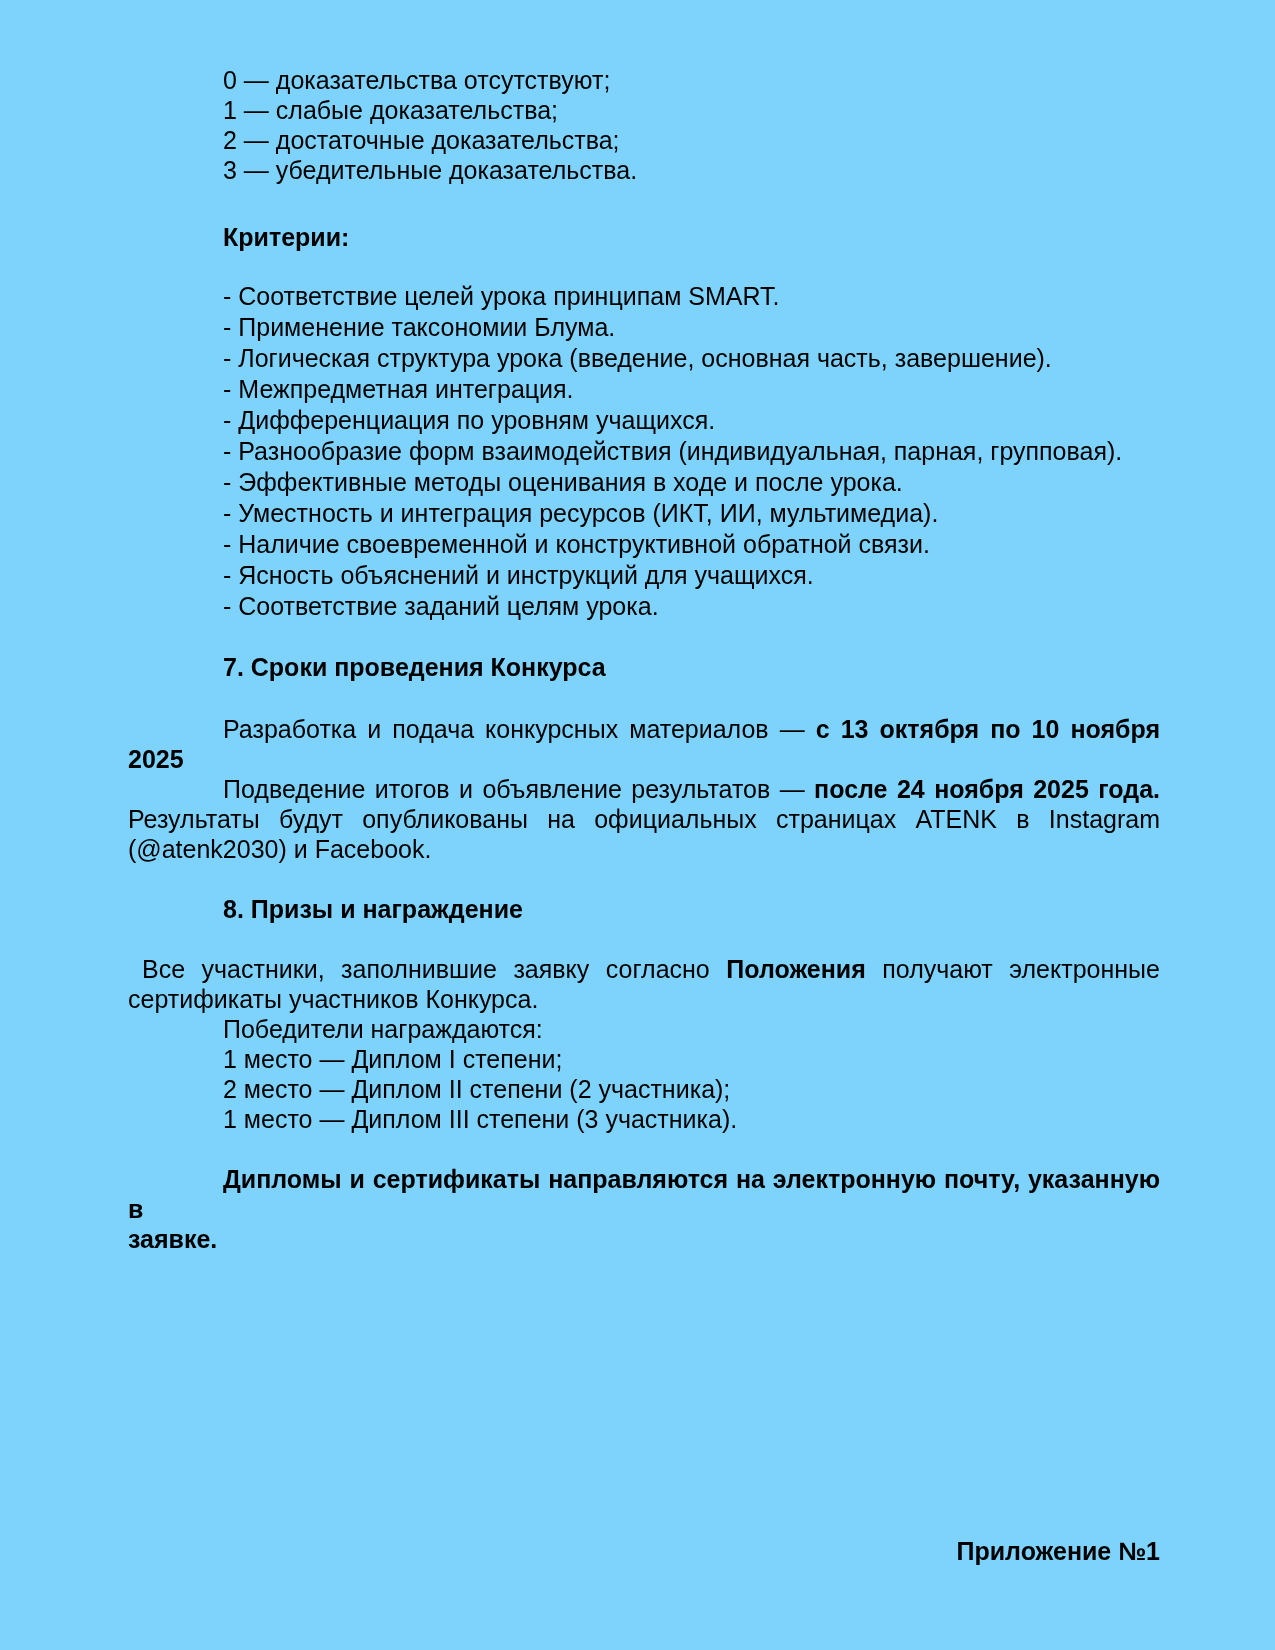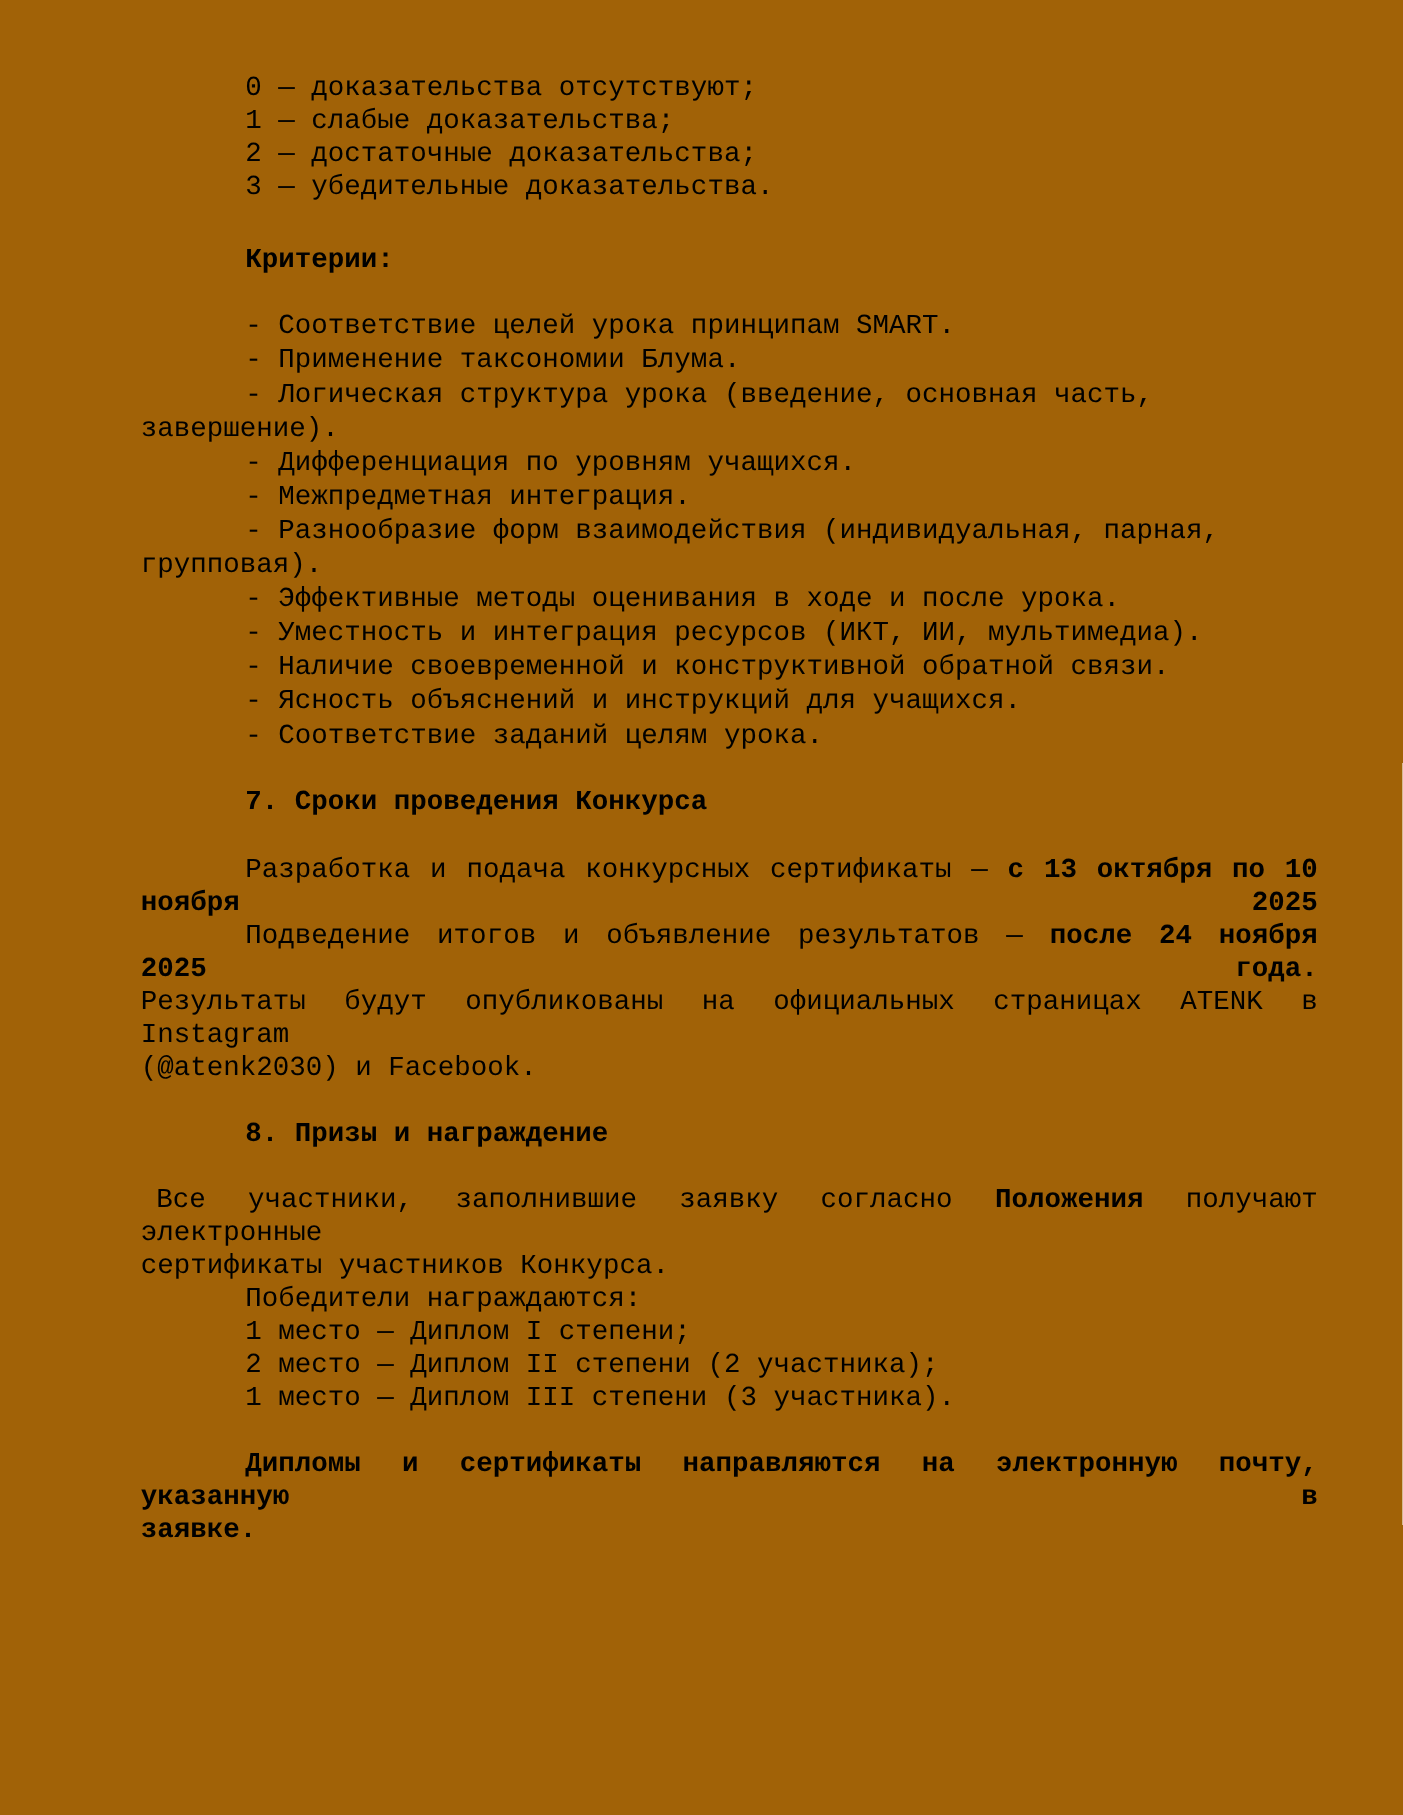--- a/index.html
+++ b/index.html
@@ -4,27 +4,27 @@
 <style>
   html, body {
     margin: 0;
     padding: 0;
     background: #ffffff;
   }
   .page {
     position: relative;
     width: 1275px;
     height: 1650px;
-    background: #a16207;
+    background: #7dd3fc;
     color: #000000;
-    font-family: Liberation Mono, monospace;
+    font-family: Liberation Sans, sans-serif;
     font-size: 25px;
     line-height: 30px;
     box-sizing: border-box;
-    padding: 65px 77px 0 128px;
+    padding: 65px 115px 0 128px;
     overflow: hidden;
   }
   .line {
     text-indent: 95px;
   }
   .crit-item {
     line-height: 31px;
     text-indent: 95px;
   }
   .heading {
@@ -69,34 +69,34 @@
     <div class="line">2 — достаточные доказательства;</div>
     <div class="line">3 — убедительные доказательства.</div>
   </div>
 
   <div class="heading mt-crit-head">Критерии:</div>
 
   <div class="mt-crit-list">
     <div class="crit-item">- Соответствие целей урока принципам SMART.</div>
     <div class="crit-item">- Применение таксономии Блума.</div>
     <div class="crit-item">- Логическая структура урока (введение, основная часть, завершение).</div>
+    <div class="crit-item">- Межпредметная интеграция.</div>
     <div class="crit-item">- Дифференциация по уровням учащихся.</div>
-    <div class="crit-item">- Межпредметная интеграция.</div>
     <div class="crit-item">- Разнообразие форм взаимодействия (индивидуальная, парная, групповая).</div>
     <div class="crit-item">- Эффективные методы оценивания в ходе и после урока.</div>
     <div class="crit-item">- Уместность и интеграция ресурсов (ИКТ, ИИ, мультимедиа).</div>
     <div class="crit-item">- Наличие своевременной и конструктивной обратной связи.</div>
     <div class="crit-item">- Ясность объяснений и инструкций для учащихся.</div>
     <div class="crit-item">- Соответствие заданий целям урока.</div>
   </div>
 
   <div class="heading mt-blank">7. Сроки проведения Конкурса</div>
 
   <div class="mt-s7-para">
-    <div class="just-line first-line"><span>Разработка и подача конкурсных сертификаты — </span><span class="bold">с 13 октября по 10 ноября 2025</span></div>
+    <div class="just-line first-line"><span>Разработка и подача конкурсных материалов — </span><span class="bold">с 13 октября по 10 ноября 2025</span></div>
   </div>
 
   <div>
     <div class="just-line first-line"><span>Подведение итогов и объявление результатов — </span><span class="bold">после 24 ноября 2025 года.</span></div>
     <div class="just-line">Результаты будут опубликованы на официальных страницах ATENK в Instagram</div>
     <div class="plain-left">(@atenk2030) и Facebook.</div>
   </div>
 
   <div class="heading mt-blank">8. Призы и награждение</div>
 

